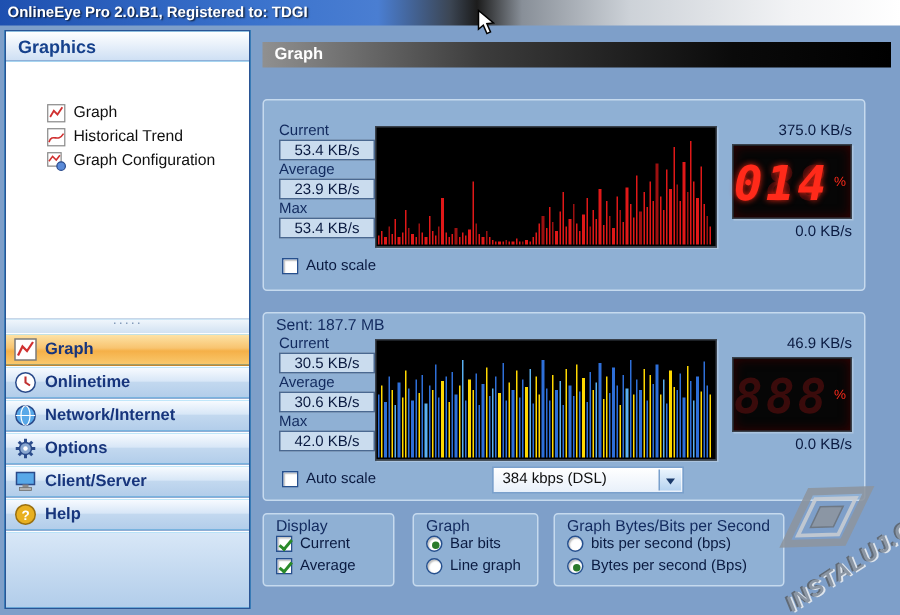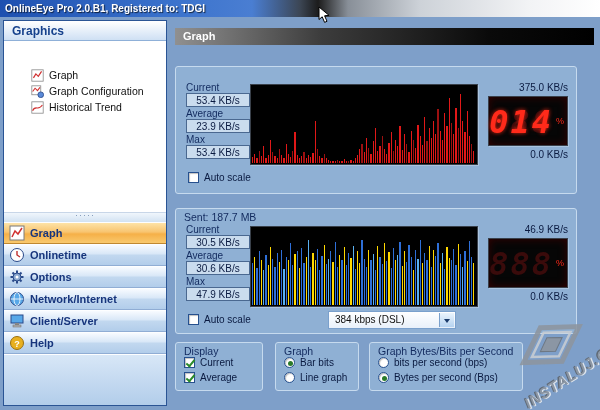--- a/index.html
+++ b/index.html
@@ -123,75 +123,75 @@
       <div class="tree">
         <div class="tree-item">
           <svg width="13" height="13" viewBox="0 0 16 16">
               <rect x="1" y="1" width="14" height="14" fill="#fff" stroke="#8a8a8a"></rect>
               <polyline points="3,11 6,6 9,9 13,3" stroke="#d03030" fill="none" stroke-width="1.5"></polyline>
             </svg>
           <span>Graph</span>
         </div>
         <div class="tree-item">
           <svg width="13" height="13" viewBox="0 0 16 16">
+              <rect x="1" y="1" width="14" height="14" fill="#fff" stroke="#8a8a8a"></rect>
+              <path d="M2 12 C5 4 9 13 14 5" stroke="#d03030" fill="none" stroke-width="1.3"></path>
+            </svg>
+          <span>Historical Trend</span>
+        </div>
+        <div class="tree-item">
+          <svg width="13" height="13" viewBox="0 0 16 16">
               <rect x="1" y="1" width="11" height="11" fill="#fff" stroke="#8a8a8a"></rect>
               <polyline points="2,8 5,4 8,7 11,3" stroke="#d03030" fill="none" stroke-width="1.3"></polyline>
               <circle cx="12" cy="12" r="3.5" fill="#5a8ad8" stroke="#2a4a8a"></circle>
             </svg>
           <span>Graph Configuration</span>
-        </div>
-        <div class="tree-item">
-          <svg width="13" height="13" viewBox="0 0 16 16">
-              <rect x="1" y="1" width="14" height="14" fill="#fff" stroke="#8a8a8a"></rect>
-              <path d="M2 12 C5 4 9 13 14 5" stroke="#d03030" fill="none" stroke-width="1.3"></path>
-            </svg>
-          <span>Historical Trend</span>
         </div>
       </div>
 
       <div class="gripper">·····</div>
 
       <div class="nav-btn active">
         <svg width="16" height="16" viewBox="0 0 16 16">
             <rect x="1" y="1" width="14" height="14" fill="#fff" stroke="#7a7a7a"></rect>
             <polyline points="3,12 6,6 9,9 13,3" stroke="#d03030" fill="none" stroke-width="1.5"></polyline>
           </svg>
         <span>Graph</span>
       </div>
       <div class="nav-btn">
         <svg width="16" height="16" viewBox="0 0 16 16">
             <circle cx="8" cy="8" r="6.5" fill="#fff" stroke="#2a4a8a"></circle>
             <path d="M8 4 L8 8 L11 10" stroke="#c03030" fill="none" stroke-width="1.4"></path>
           </svg>
         <span>Onlinetime</span>
+      </div>
+      <div class="nav-btn">
+        <svg width="16" height="16" viewBox="0 0 16 16">
+            <circle cx="8" cy="8" r="6.5" fill="#58a8e8" stroke="#2a4a8a"></circle>
+            <ellipse cx="8" cy="8" rx="3" ry="6.5" fill="none" stroke="#fff" stroke-width=".8"></ellipse>
+            <line x1="1.5" y1="8" x2="14.5" y2="8" stroke="#fff" stroke-width=".8"></line>
+          </svg>
+        <span>Network/Internet</span>
       </div>
       <div class="nav-btn">
         <svg width="16" height="16" viewBox="0 0 16 16">
             <g stroke="#2a4a8a" stroke-width="2">
               <line x1="8" y1="1.5" x2="8" y2="4"></line>
               <line x1="8" y1="12" x2="8" y2="14.5"></line>
               <line x1="1.5" y1="8" x2="4" y2="8"></line>
               <line x1="12" y1="8" x2="14.5" y2="8"></line>
               <line x1="3.5" y1="3.5" x2="5.2" y2="5.2"></line>
               <line x1="10.8" y1="10.8" x2="12.5" y2="12.5"></line>
               <line x1="12.5" y1="3.5" x2="10.8" y2="5.2"></line>
               <line x1="5.2" y1="10.8" x2="3.5" y2="12.5"></line>
             </g>
             <circle cx="8" cy="8" r="4" fill="#8aa8d0" stroke="#2a4a8a"></circle>
             <circle cx="8" cy="8" r="1.5" fill="#fff"></circle>
           </svg>
         <span>Options</span>
-      </div>
-      <div class="nav-btn">
-        <svg width="16" height="16" viewBox="0 0 16 16">
-            <circle cx="8" cy="8" r="6.5" fill="#58a8e8" stroke="#2a4a8a"></circle>
-            <ellipse cx="8" cy="8" rx="3" ry="6.5" fill="none" stroke="#fff" stroke-width=".8"></ellipse>
-            <line x1="1.5" y1="8" x2="14.5" y2="8" stroke="#fff" stroke-width=".8"></line>
-          </svg>
-        <span>Network/Internet</span>
       </div>
       <div class="nav-btn">
         <svg width="16" height="16" viewBox="0 0 16 16">
             <rect x="2" y="2" width="12" height="8" fill="#58a8e8" stroke="#2a4a8a"></rect>
             <rect x="6" y="10" width="4" height="2" fill="#8a8a8a"></rect>
             <rect x="4" y="12" width="8" height="2" fill="#b0b0b0" stroke="#6a6a6a" stroke-width=".5"></rect>
           </svg>
         <span>Client/Server</span>
       </div>
       <div class="nav-btn">
@@ -332,21 +332,21 @@
         </div>
       </div>
 
       <div class="group grp-sent">
         <span class="grp-title">Sent: 187.7 MB</span>
         <span class="stat-label l1">Current</span>
         <span class="stat-value v1">30.5 KB/s</span>
         <span class="stat-label l2">Average</span>
         <span class="stat-value v2">30.6 KB/s</span>
         <span class="stat-label l3">Max</span>
-        <span class="stat-value v3">47.9 KB/s</span>
+        <span class="stat-value v3">42.0 KB/s</span>
 
         <div class="graph-box" id="txGraph">
             <div class="bar" style="height: 55%; background: rgb(46, 111, 216);"></div>
             <div class="bar" style="height: 62%; background: rgb(255, 216, 0);"></div>
             <div class="bar" style="height: 48%; background: rgb(46, 111, 216);"></div>
             <div class="bar" style="height: 70%; background: rgb(46, 111, 216);"></div>
             <div class="bar" style="height: 58%; background: rgb(255, 216, 0);"></div>
             <div class="bar" style="height: 45%; background: rgb(90, 176, 240);"></div>
             <div class="bar" style="height: 65%; background: rgb(46, 111, 216);"></div>
             <div class="bar" style="height: 52%; background: rgb(255, 216, 0);"></div>

